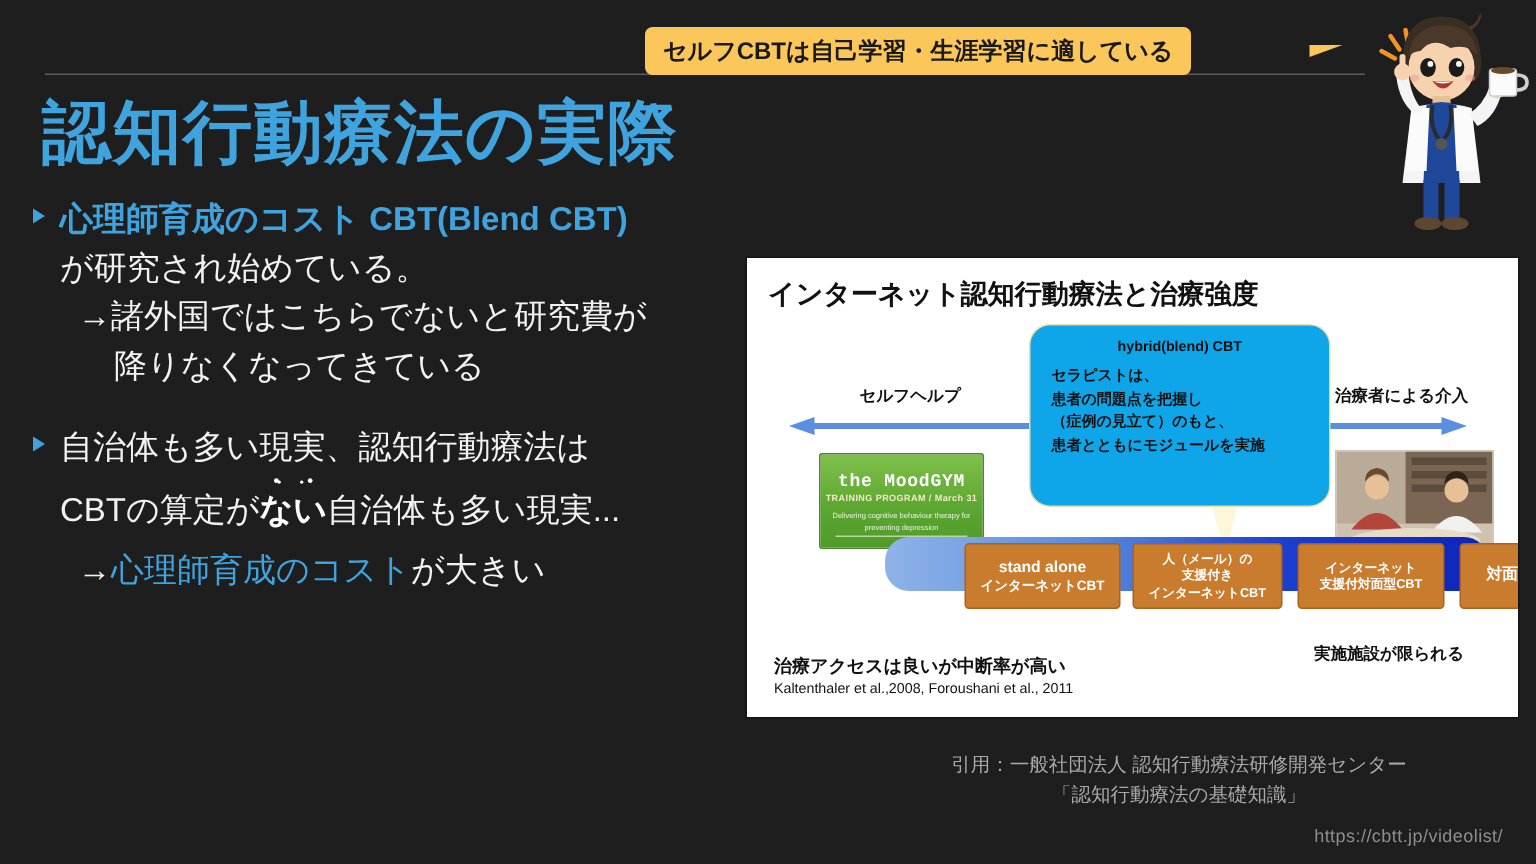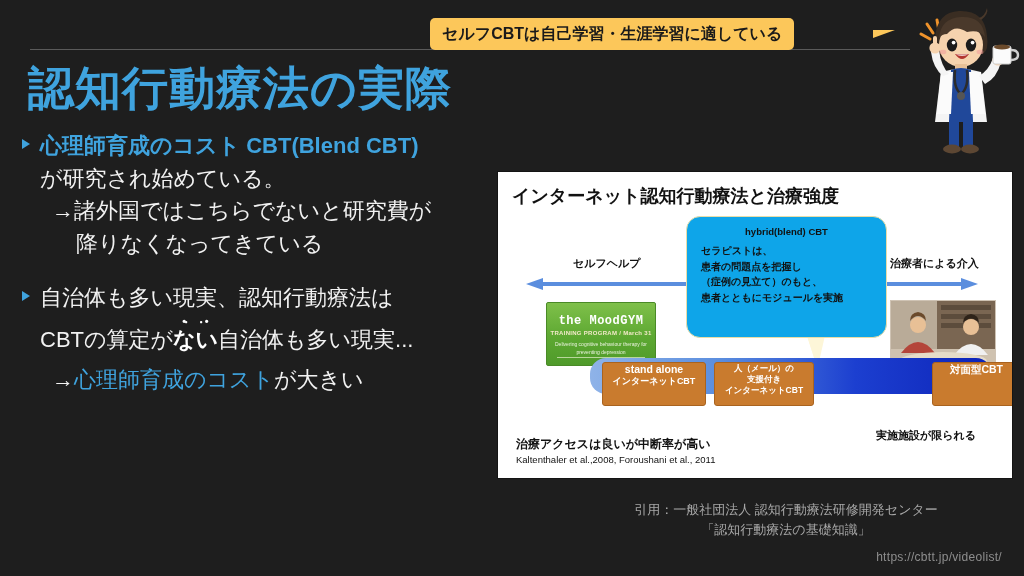--- a/index.html
+++ b/index.html
@@ -151,22 +151,23 @@
   }
 
   .bluebar{
     position:absolute;left:92px;top:186px;width:402px;height:36px;
     background:linear-gradient(90deg,#8fb3e8 0%,#5b8ede 32%,#1c3fd0 66%,#0d23b8 100%);
     border-radius:16px;
   }
   .obox{
     position:absolute;top:190px;height:44px;
     background:#c97b2e;border:1px solid #a9631f;border-radius:3px;
-    display:flex;flex-direction:column;align-items:center;
+    display:flex;flex-direction:column;align-items:center;justify-content:center;
     box-sizing:border-box;
+    margin-left:41px;
   }
   .ob1{left:104px;width:104px;}
   .ob2{left:216px;width:100px;}
   .ob3{left:326px;width:98px;}
   .ob4{left:434px;width:89px;}
   .obox .t1{font-size:10.5px;font-weight:700;color:#fff;line-height:1.25;white-space:nowrap;}
   .obox .t2{font-size:9px;font-weight:700;color:#fff;line-height:1.25;white-space:nowrap;}
   .obox .s{font-size:8.5px;font-weight:700;color:#fff;line-height:1.3;white-space:nowrap;}
 
   
@@ -327,20 +328,24 @@
 
     <div class="obox ob1">
       <span class="t1">stand alone</span>
       <span class="t2">インターネットCBT</span>
     </div>
     <div class="obox ob2">
       <span class="s">人（メール）の</span>
       <span class="s">支援付き</span>
       <span class="s">インターネットCBT</span>
     </div>
+    <div class="obox ob3">
+      <span class="s">インターネット</span>
+      <span class="s">支援付対面型CBT</span>
+    </div>
     <div class="obox ob4">
       <span class="t1">対面型CBT</span>
     </div>
 
     <div class="fig-label lbl-limited">実施施設が限られる</div>
     <div class="fig-label lbl-access">治療アクセスは良いが中断率が高い</div>
     <div class="fig-label lbl-cite">Kaltenthaler et al.,2008, Foroushani et al., 2011</div>
   </div>
 
   <div class="caption">

